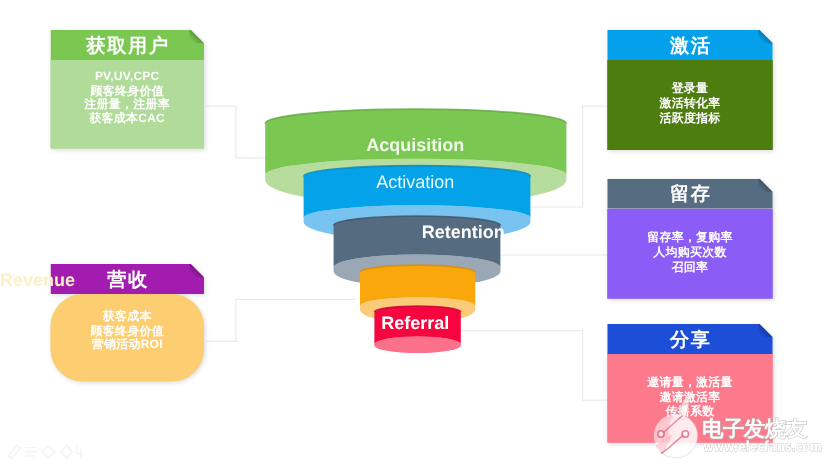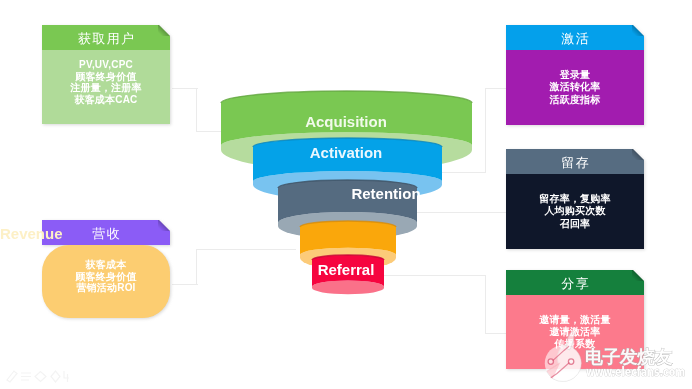--- a/index.html
+++ b/index.html
@@ -4,21 +4,21 @@
 <style>
   html,body{margin:0;padding:0;}
   body{width:692px;height:389px;background:#ffffff;overflow:hidden;
        font-family:"Liberation Sans","DejaVu Sans",sans-serif;position:relative;}
   #stage{position:absolute;left:0;top:0;width:692px;height:389px;overflow:hidden;}
 
   
   .card{position:absolute;filter:drop-shadow(1px 1px 1.6px rgba(120,120,120,0.28));}
   .card .hdr{position:absolute;left:0;top:0;display:flex;align-items:center;
              justify-content:center;box-sizing:border-box;padding-top:1px;}
-  .card .hdr span{font-weight:400;letter-spacing:1.4px;color:#fff;font-size:13px;line-height:13px;padding-left:1.4px;}
+  .card .hdr span{font-weight:700;letter-spacing:1.4px;color:#fff;font-size:16px;line-height:13px;padding-left:1.4px;}
   .card .body{position:absolute;left:0;display:flex;flex-direction:column;
               align-items:center;justify-content:center;box-sizing:border-box;}
   .card .body div{color:#fff;text-align:left;white-space:nowrap;
                   font-size:10px;line-height:inherit;font-weight:700;letter-spacing:0.2px;}
 
   
   .conn{position:absolute;background:#ebebeb;}
   svg{display:block;overflow:visible;}
 
   .flabel{font-size:15px;line-height:15px;}
@@ -86,60 +86,60 @@
           </div>
         </div>
         <div class="body" style="top:25px;width:128px;height:74px;background:#b0db99;padding-bottom:10px;line-height:11.5px;">
           <div>PV,UV,CPC</div>
           <div>顾客终身价值</div>
           <div>注册量，注册率</div>
           <div>获客成本CAC</div>
         </div>
       </div>
       <div class="card" style="left: 42px; top: 220px; width: 128px; height: 98px;">
-        <div class="hdr" style="width:128px;height:25px;background:#8b5cf6;clip-path:polygon(0 0,117px 0,128px 11px,128px 25px,0 25px);">
+        <div class="hdr" style="width:128px;height:25px;background:#a21caf;clip-path:polygon(0 0,117px 0,128px 11px,128px 25px,0 25px);">
           <span>营收</span>
           <div style="position:absolute;left:116px;top:-1px;width:12px;height:12px;overflow:hidden;">
             <div style="position:absolute;left:-6.82px;top:3.3px;width:28.6px;height:8.8px;transform:rotate(45deg);transform-origin:50% 0%;background:linear-gradient(to bottom,rgba(0,0,0,0.42),rgba(0,0,0,0.22) 40%,rgba(0,0,0,0.0) 100%);"></div>
           </div>
         </div>
         <div class="body" style="top:25px;width:128px;height:73px;background:#fccd71;padding-bottom:10px;line-height:11.5px;border-radius:27px;">
           <div>获客成本</div>
           <div>顾客终身价值</div>
           <div>营销活动ROI</div>
         </div>
       </div>
       <div class="card" style="left: 506px; top: 25px; width: 132px; height: 100px;">
         <div class="hdr" style="width:138px;height:25px;background:#04a0eb;clip-path:polygon(0 0,127px 0,138px 11px,138px 25px,0 25px);">
           <span>激活</span>
           <div style="position:absolute;left:126px;top:-1px;width:12px;height:12px;overflow:hidden;">
             <div style="position:absolute;left:-6.82px;top:3.3px;width:28.6px;height:8.8px;transform:rotate(45deg);transform-origin:50% 0%;background:linear-gradient(to bottom,rgba(0,0,0,0.42),rgba(0,0,0,0.22) 40%,rgba(0,0,0,0.0) 100%);"></div>
           </div>
         </div>
-        <div class="body" style="top:25px;width:138px;height:75px;background:#a21caf;padding-bottom:0px;line-height:12.2px;">
+        <div class="body" style="top:25px;width:138px;height:75px;background:#4d7c0f;padding-bottom:0px;line-height:12.2px;">
           <div>登录量</div>
           <div>激活转化率</div>
           <div>活跃度指标</div>
         </div>
       </div>
       <div class="card" style="left: 506px; top: 149px; width: 138px; height: 100px;">
         <div class="hdr" style="width:138px;height:25px;background:#566c81;clip-path:polygon(0 0,127px 0,138px 11px,138px 25px,0 25px);text-align:center;">
           <span>留存</span>
           <div style="position:absolute;left:126px;top:-1px;width:12px;height:12px;overflow:hidden;">
             <div style="position:absolute;left:-6.82px;top:3.3px;width:28.6px;height:8.8px;transform:rotate(45deg);transform-origin:50% 0%;background:linear-gradient(to bottom,rgba(0,0,0,0.42),rgba(0,0,0,0.22) 40%,rgba(0,0,0,0.0) 100%);"></div>
           </div>
         </div>
-        <div class="body" style="top:25px;width:138px;height:75px;background:#0f172a;padding-bottom:0px;line-height:12.2px;">
+        <div class="body" style="top:25px;width:138px;height:75px;background:#8b5cf6;padding-bottom:0px;line-height:12.2px;">
           <div>留存率，复购率</div>
           <div>人均购买次数</div>
           <div>召回率</div>
         </div>
       </div>
       <div class="card" style="left: 506px; top: 270px; width: 138px; height: 99px;">
-        <div class="hdr" style="width:138px;height:25px;background:#15803d;clip-path:polygon(0 0,127px 0,138px 11px,138px 25px,0 25px);text-align:center;">
+        <div class="hdr" style="width:138px;height:25px;background:#1d4ed8;clip-path:polygon(0 0,127px 0,138px 11px,138px 25px,0 25px);text-align:center;">
           <span>分享</span>
           <div style="position:absolute;left:126px;top:-1px;width:12px;height:12px;overflow:hidden;">
             <div style="position:absolute;left:-6.82px;top:3.3px;width:28.6px;height:8.8px;transform:rotate(45deg);transform-origin:50% 0%;background:linear-gradient(to bottom,rgba(0,0,0,0.42),rgba(0,0,0,0.22) 40%,rgba(0,0,0,0.0) 100%);"></div>
           </div>
         </div>
         <div class="body" style="top:25px;width:138px;height:74px;background:#fc7a8c;padding-bottom:0px;line-height:12.2px;">
           <div>邀请量，激活量</div>
           <div>邀请激活率</div>
           <div>传播系数</div>
         </div>
@@ -170,17 +170,17 @@
   <svg class="wm" style="left:4px;top:367px;" width="66" height="18" viewBox="0 0 66 18">
     <g fill="none" stroke="#f2f2f2" stroke-width="1.2" opacity="0.9">
       <path d="M3 13 L10 4 L13 6.5 L6 15 Z"></path>
       <path d="M17 6 H27 M17 9.5 H27 M17 13 H25"></path>
       <path d="M31 9.5 L36.5 4.5 L42 9.5 L36.5 14.5 Z"></path>
       <path d="M47 9.5 L51.5 4 L56 9.5 L51.5 15 Z"></path>
       <path d="M60 4 V11 H65 M63.5 7 V15"></path>
     </g>
   </svg>
 <div class="flabel" style="position: absolute; left: 0px; width: 692px; text-align: center; top: 102px; color: rgb(241, 250, 234); font-weight: 700; z-index: 30; pointer-events: none; margin-top: 12px;">Acquisition</div>
-    <div class="flabel" style="position: absolute; left: 0px; width: 692px; text-align: center; top: 145px; color: rgb(234, 247, 254); font-weight: 700; z-index: 30; pointer-events: none;">Activation</div>
+    <div class="flabel" style="position: absolute; left: 0px; width: 692px; text-align: center; top: 145px; color: rgb(234, 247, 254); font-weight: 400; z-index: 30; pointer-events: none;">Activation</div>
     <div class="flabel" style="position: absolute; left: 0px; width: 692px; text-align: center; top: 186px; color: rgb(255, 255, 255); font-weight: 700; z-index: 30; pointer-events: none; padding-left: 40px;">Retention</div>
     <div class="flabel" style="position: absolute; left: 0px; width: 692px; top: 226px; color: rgb(253, 240, 198); font-weight: 700; z-index: 30; pointer-events: none;">Revenue</div>
     <div class="flabel" style="position: absolute; left: 0px; width: 692px; text-align: center; top: 262px; color: rgb(255, 255, 255); font-weight: 700; z-index: 30; pointer-events: none;">Referral</div>
   </div>
 
 </body></html>

